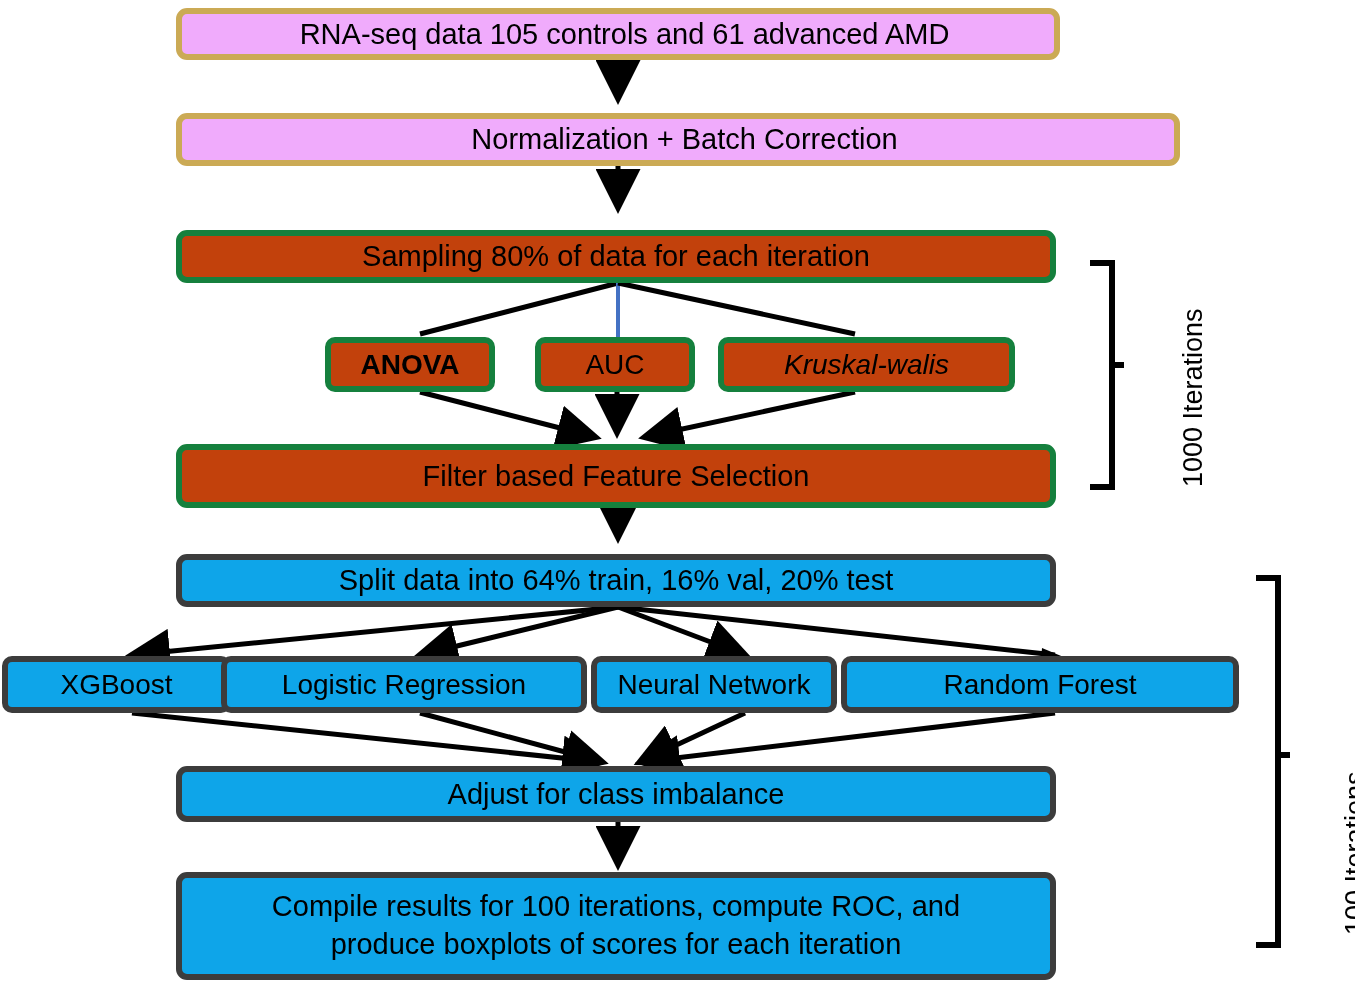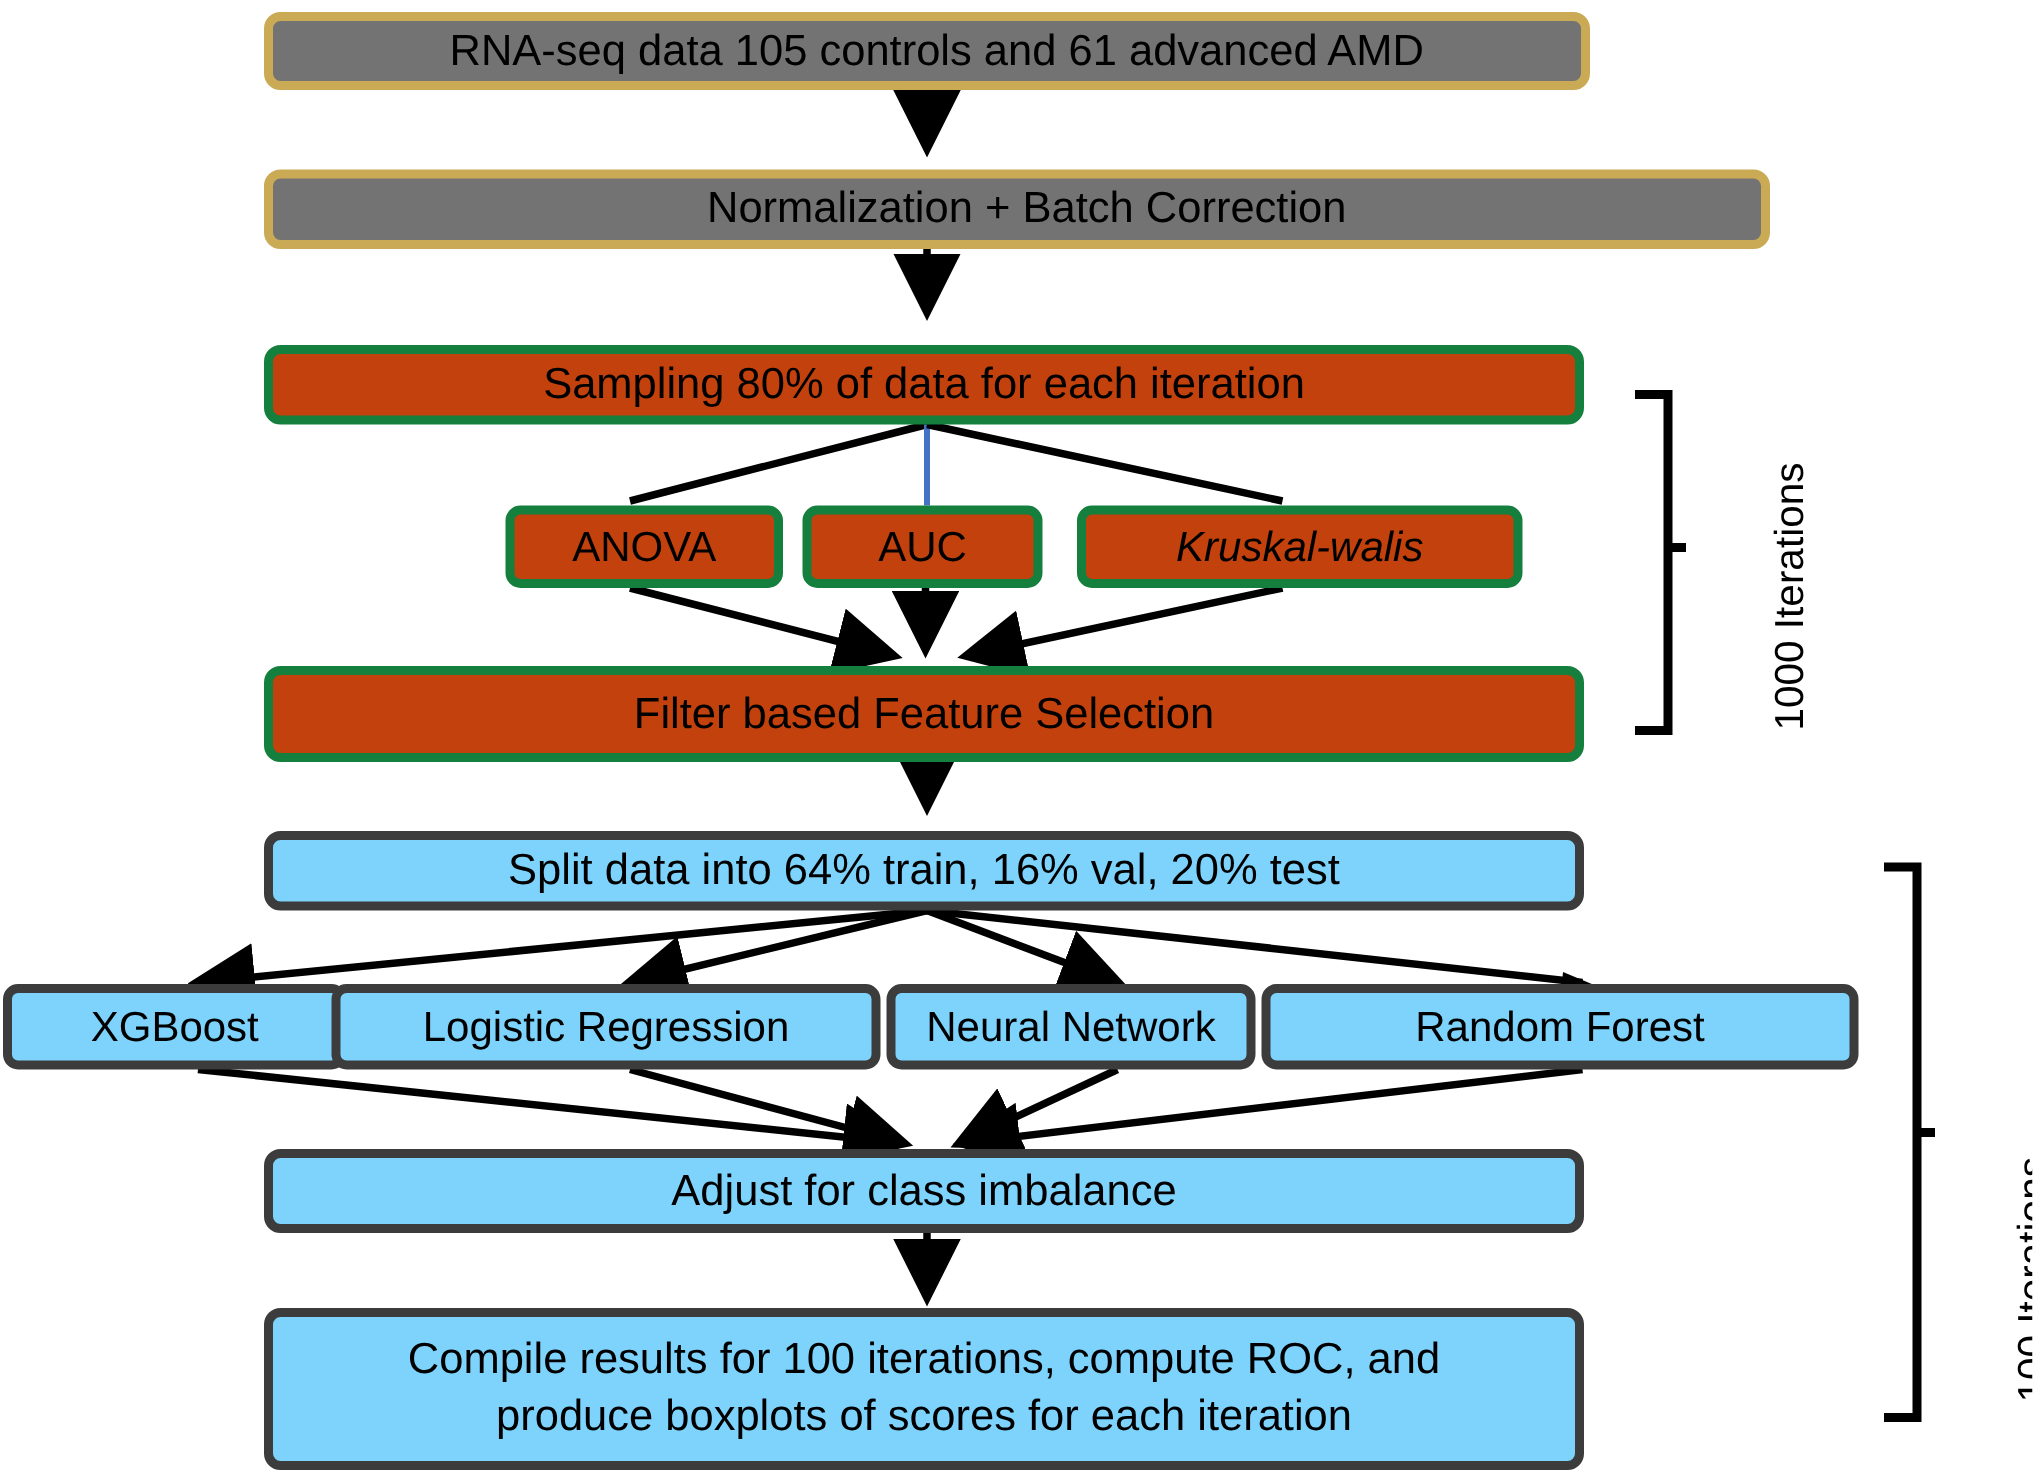--- a/index.html
+++ b/index.html
@@ -32,32 +32,32 @@
     display: flex;
     align-items: center;
     justify-content: center;
     text-align: center;
     border-radius: 11px;
     line-height: 1.18;
     color: #000000;
     z-index: 3;
   }
   .node-yellow {
-    background: #737373;
+    background: #f0abfc;
     border: 6px solid #CBAA55;
     font-size: 29px;
     padding-left: 13px;
   }
   .node-gray {
     background: #c2410c;
     border: 6px solid #15803d;
     font-size: 29px;
   }
   .node-green {
-    background: #7dd3fc;
+    background: #0ea5e9;
     border: 6px solid #3C3C3C;
     font-size: 29px;
   }
   .node-small {
     font-size: 28px;
     border-radius: 10px;
   }
   .node-two-line {
     font-size: 29px;
     line-height: 1.30;
@@ -165,21 +165,21 @@
   </div>
 
   <div class="node node-yellow" style="left:176px; top:113px; width:1004px; height:53px;">
     <span>Normalization + Batch Correction</span>
   </div>
 
   <div class="node node-gray" style="left:176px; top:230px; width:880px; height:53px;">
     <span>Sampling 80% of data for each iteration</span>
   </div>
 
-  <div class="node node-gray node-small" style="left:337px; top:337px; width:185px; height:55px;">
+  <div class="node node-gray node-small" style="left:325px; top:337px; width:170px; height:55px;font-weight:bold;">
     <span>ANOVA</span>
   </div>
 
   <div class="node node-gray node-small" style="left:535px; top:337px; width:160px; height:55px;">
     <span>AUC</span>
   </div>
 
   <div class="node node-gray node-small" style="left:718px; top:337px; width:297px; height:55px;font-style:italic;">
     <span>Kruskal-walis</span>
   </div>

